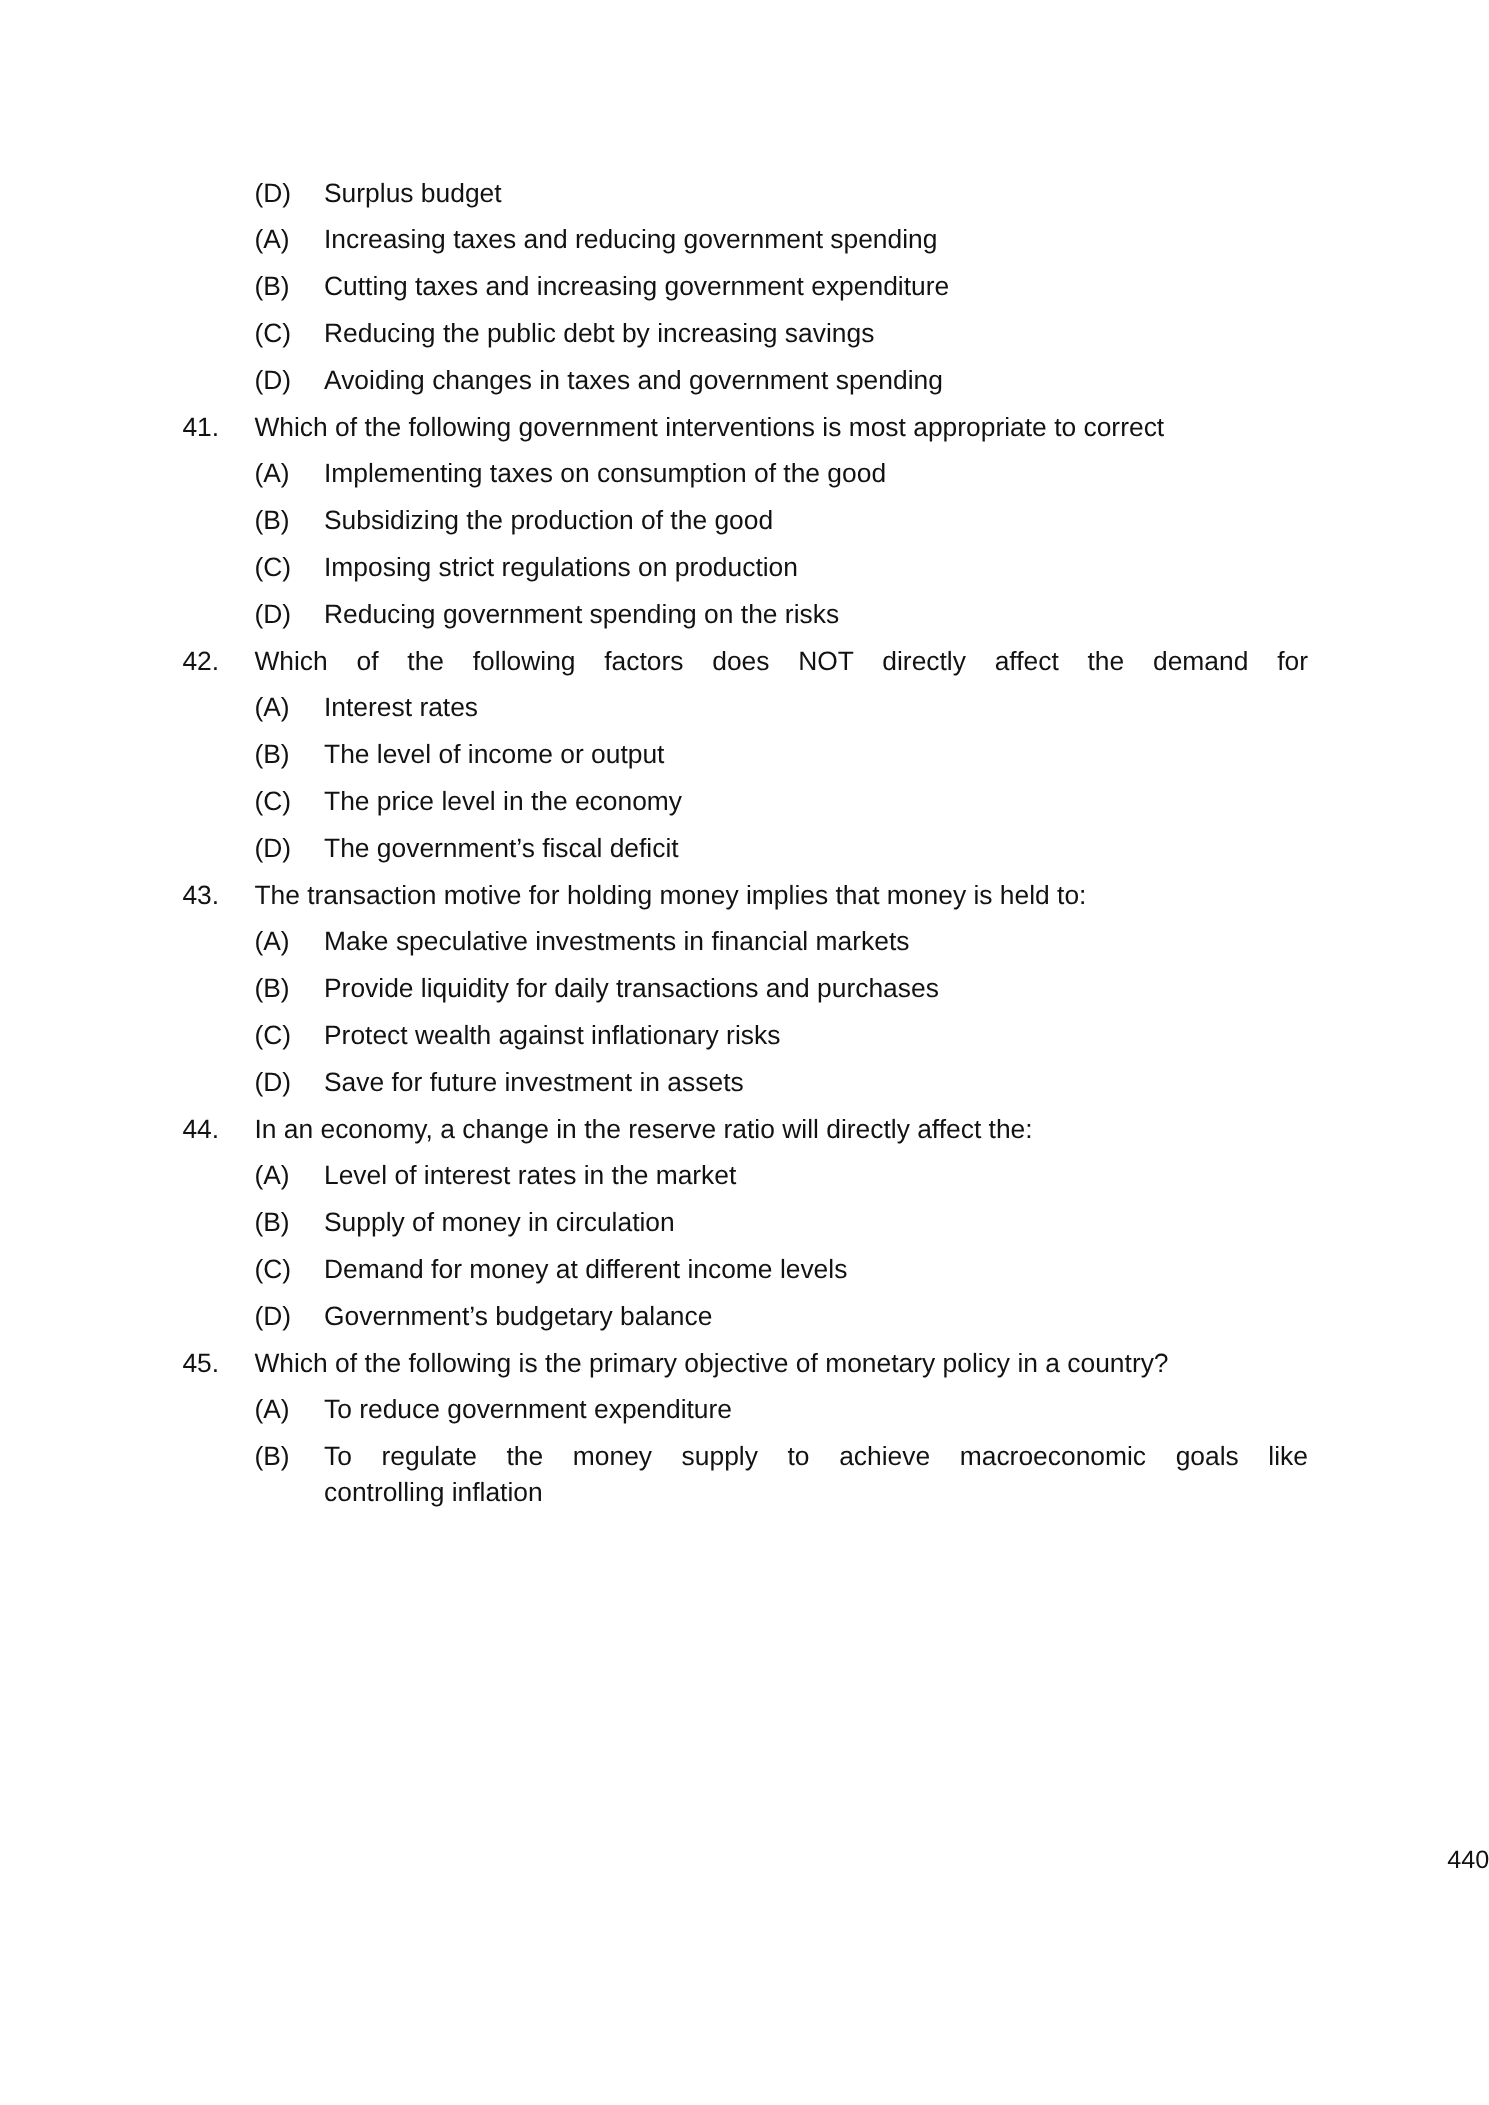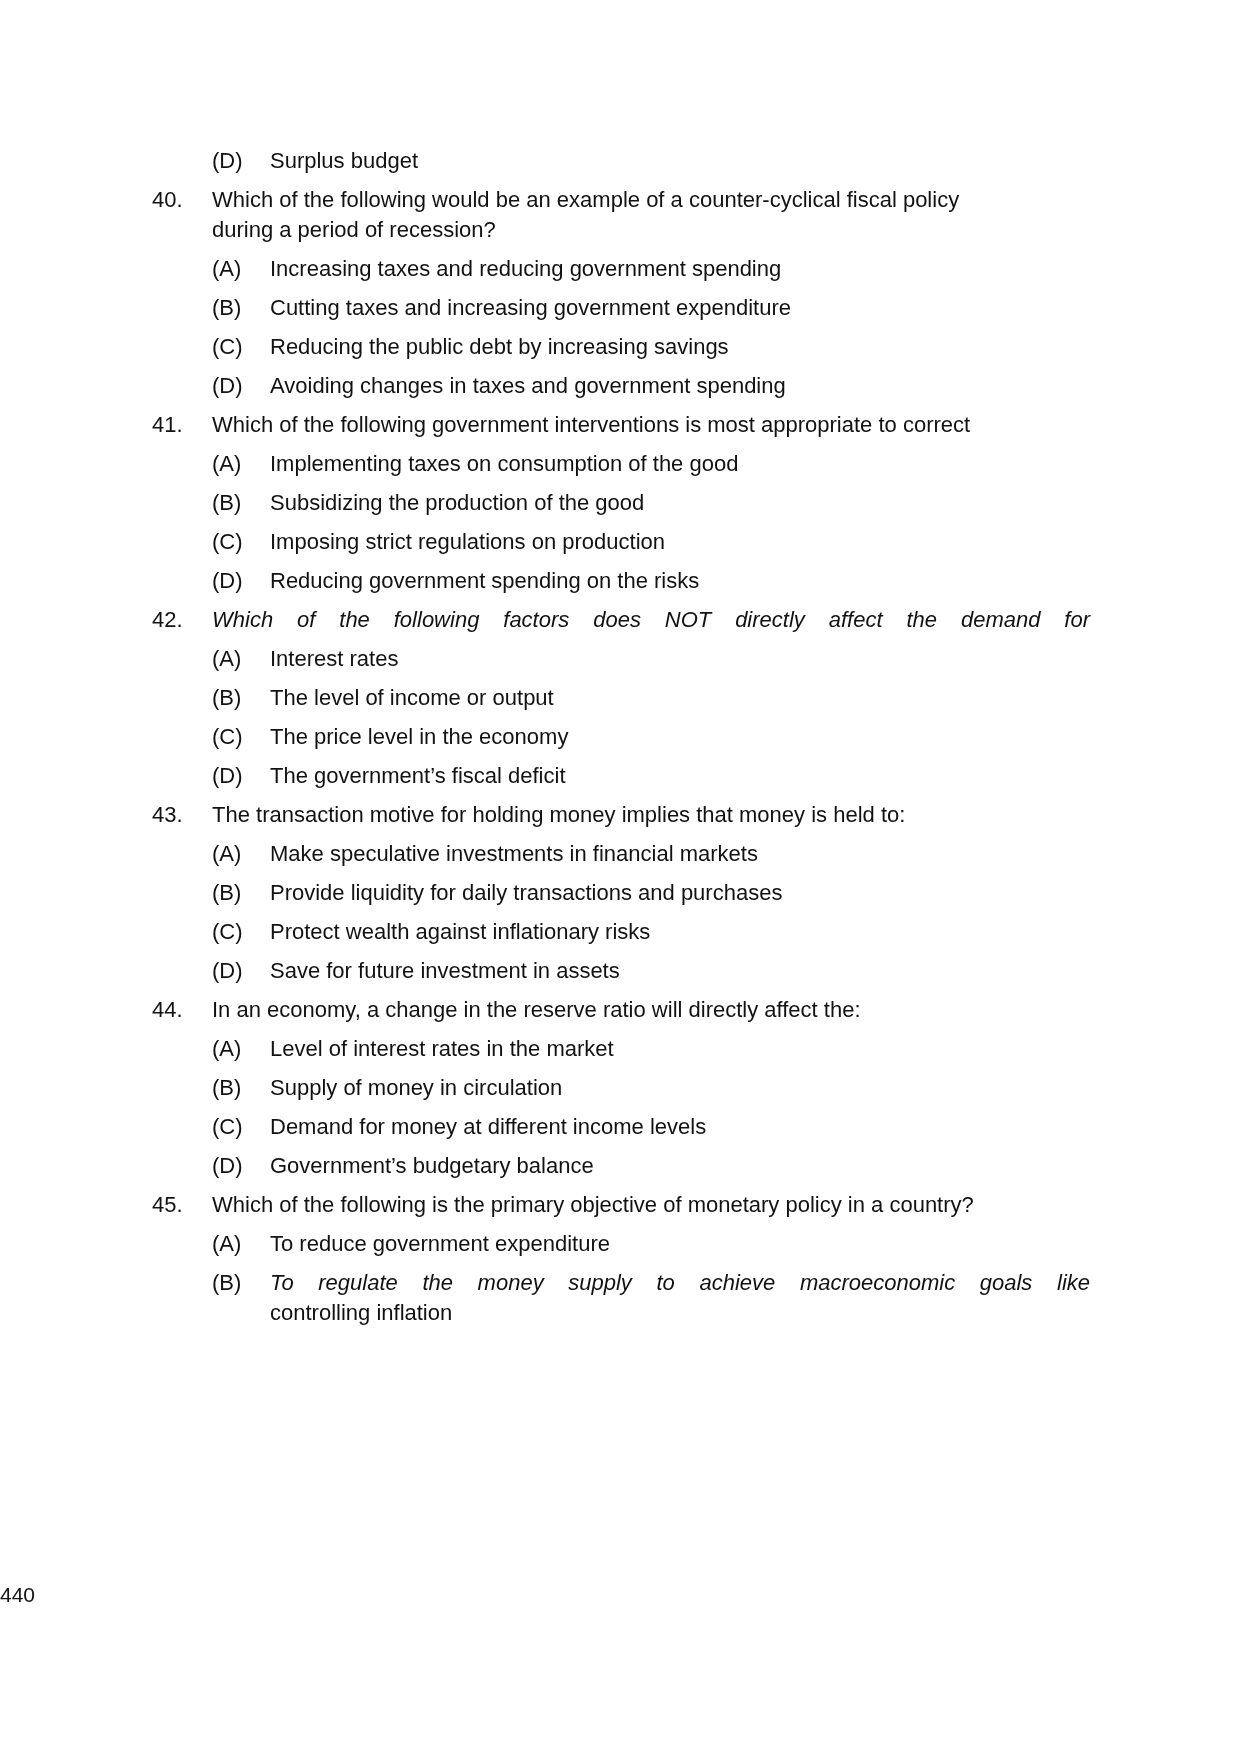--- a/index.html
+++ b/index.html
@@ -49,50 +49,42 @@
     flex: 1 1 auto;
     min-width: 0;
   }
   .line {
     white-space: nowrap;
   }
   .line.stretched {
     white-space: normal;
     text-align: justify;
     text-align-last: justify;
-    font-style: italic;
   }
   .page-num {
     position: absolute;
     left: 0;
-    top: 1580px;
+    top: 1536px;
     width: 1241px;
-    text-align: left;
+    text-align: right;
     font-size: 21px;
   }
 </style>
 </head>
 <body>
 
 <div class="sheet">
   <div class="content" id="question-list">
       <div class="opt-row">
         <div class="opt-label">(D)</div>
         <div class="opt-body">
           <div class="line">Surplus budget</div>
         </div>
       </div>
       <div class="q-block">
-        <div class="q-row">
-          <div class="q-num">40.</div>
-          <div class="q-body">
-            <div class="line">Which of the following would be an example of a counter-cyclical fiscal policy</div>
-            <div class="line">during a period of recession?</div>
-          </div>
-        </div>
         <div class="opt-row">
           <div class="opt-label">(A)</div>
           <div class="opt-body">
             <div class="line">Increasing taxes and reducing government spending</div>
           </div>
         </div>
         <div class="opt-row">
           <div class="opt-label">(B)</div>
           <div class="opt-body">
             <div class="line">Cutting taxes and increasing government expenditure</div>

